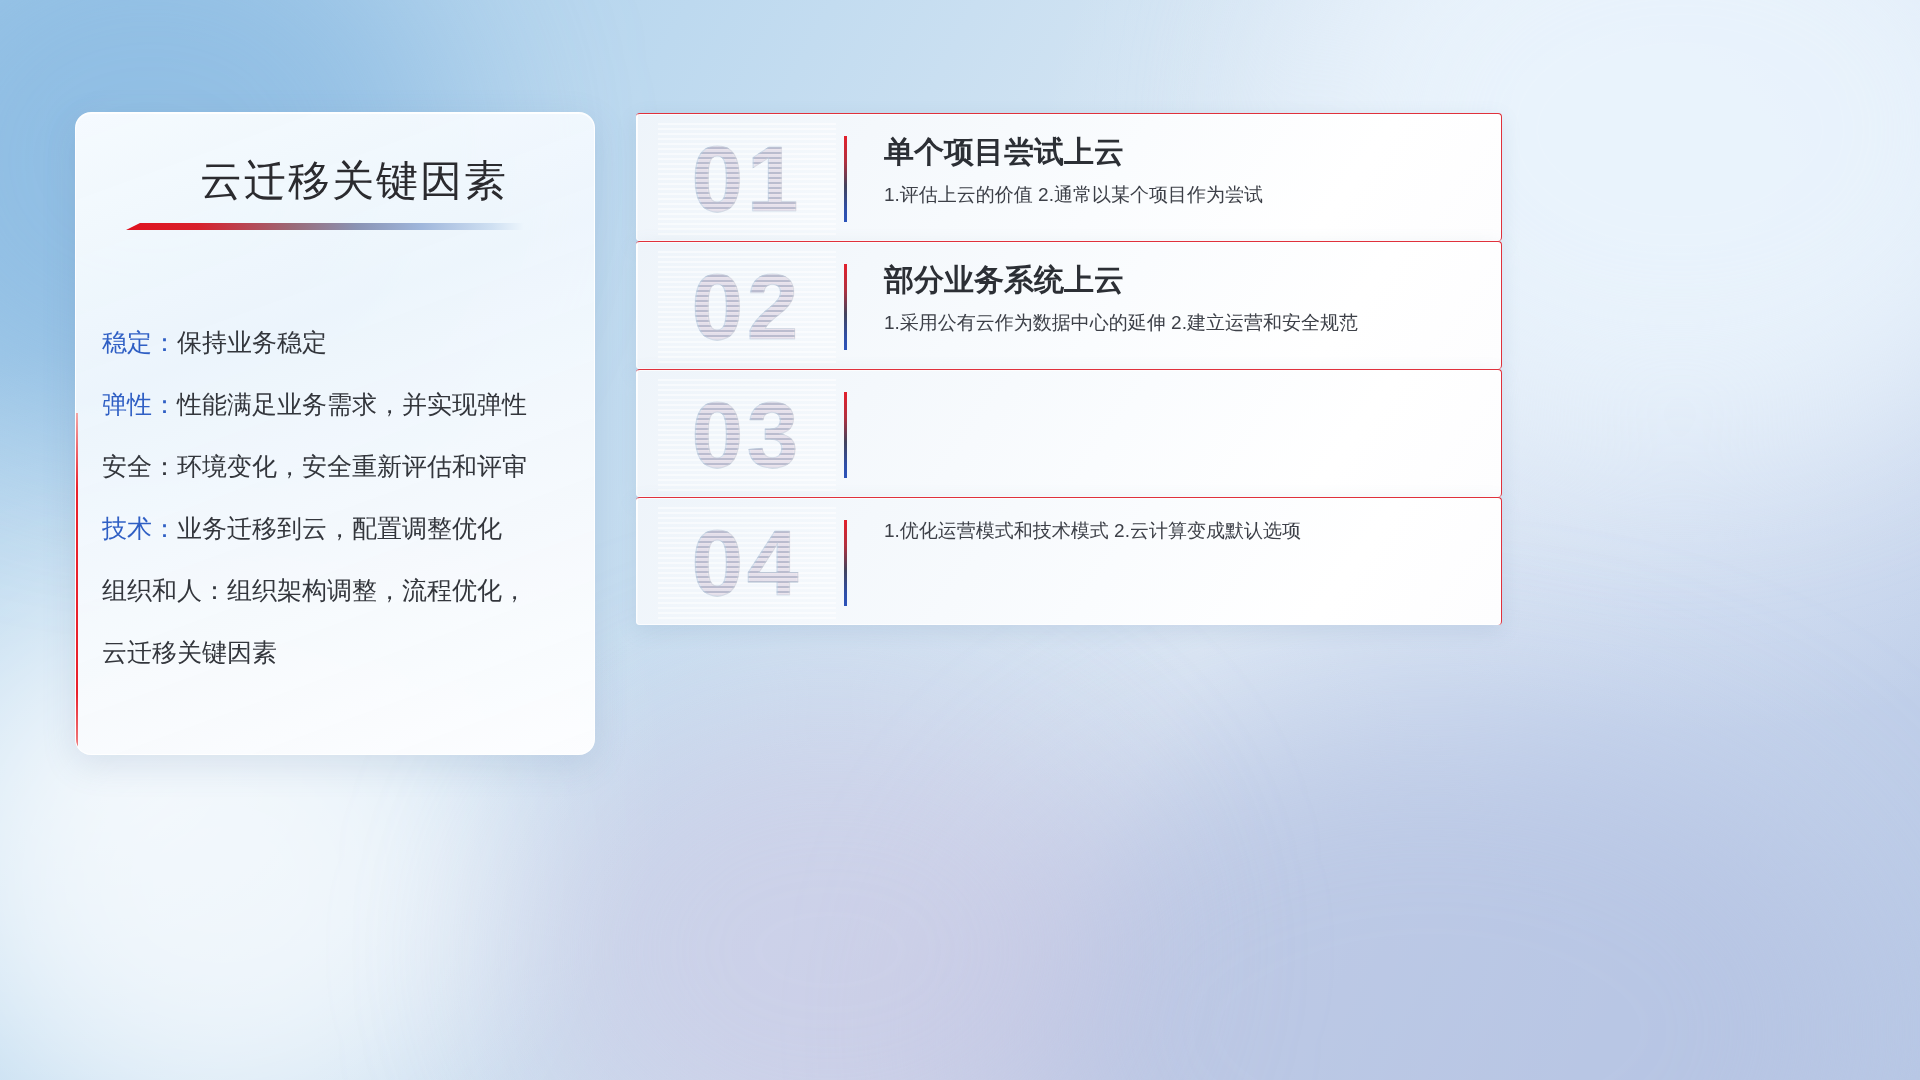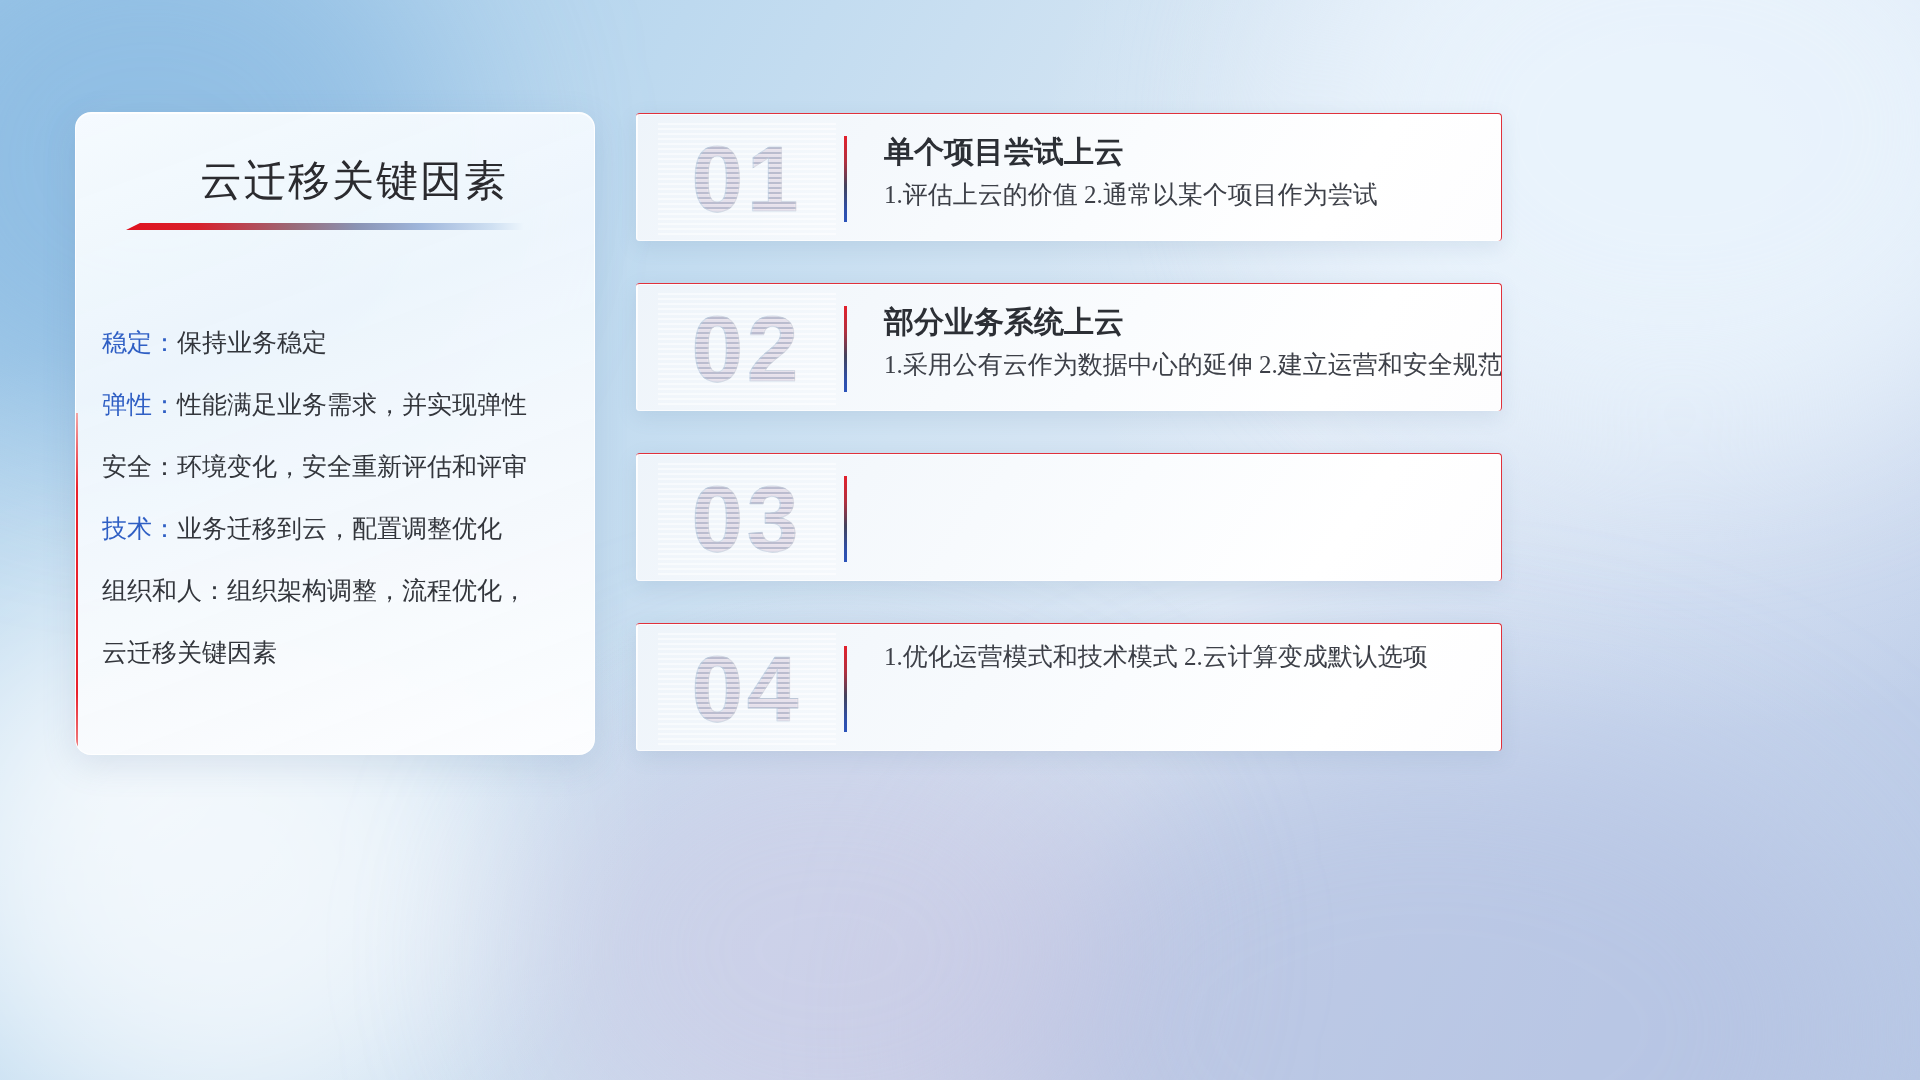--- a/index.html
+++ b/index.html
@@ -52,21 +52,21 @@
   .lp-list { position:absolute; left:26px; top:198px; right:24px; }
   .lp-item {
     font-size:25px; line-height:62px; color:#33363c; white-space:nowrap;
   }
   .lp-item .k { color:#2f5fc4; }
   .lp-item .k.dark { color:#33363c; }
 
   
   .cards { position:absolute; left:636px; top:113px; width:866px; }
   .card {
-    position:relative; width:866px; height:128px; margin-bottom:42px;
+    position:relative; width:866px; height:128px; 
     border-radius:4px;
     background:linear-gradient(125deg, #eef4fa 0%, #f4f8fc 26%, #fafcfe 55%, #ffffff 80%, #fdfdfe 100%);
     border-top:1.5px solid #e0313c;
     border-right:1.5px solid #e0313c;
     box-shadow:0 6px 20px rgba(92,124,166,0.14), inset 0 0 0 1px rgba(255,255,255,0.7);
     overflow:hidden;
   }
   .card::after{
     content:""; position:absolute; left:0; top:0; bottom:0; width:2px;
     background:linear-gradient(180deg, rgba(255,255,255,0.9), rgba(255,255,255,0.3));
@@ -96,21 +96,21 @@
   }
   .card-bar {
     position:absolute; left:208px; top:22px; width:3px; height:86px;
     background:linear-gradient(180deg,#e3202c 0%,#b2303f 30%,#43435c 58%,#2f4fa8 85%,#2b53bb 100%);
   }
   .card-body { position:absolute; left:248px; top:14px; right:20px; }
   .card-title {
     font-size:30px; font-weight:bold; color:#2c2f35; line-height:48px; white-space:nowrap;
   }
   .card-desc {
-    font-size:25px; color:#3d4048; line-height:38px; white-space:nowrap;font-family:Liberation Serif, serif;
+    font-size:19px; color:#3d4048; line-height:38px; white-space:nowrap;
   }
 </style>
 </head>
 <body>
 
 <div class="blob b1"></div>
 <div class="blob b2"></div>
 <div class="blob b3"></div>
 <div class="blob b4"></div>
 <div class="blob b5"></div>

